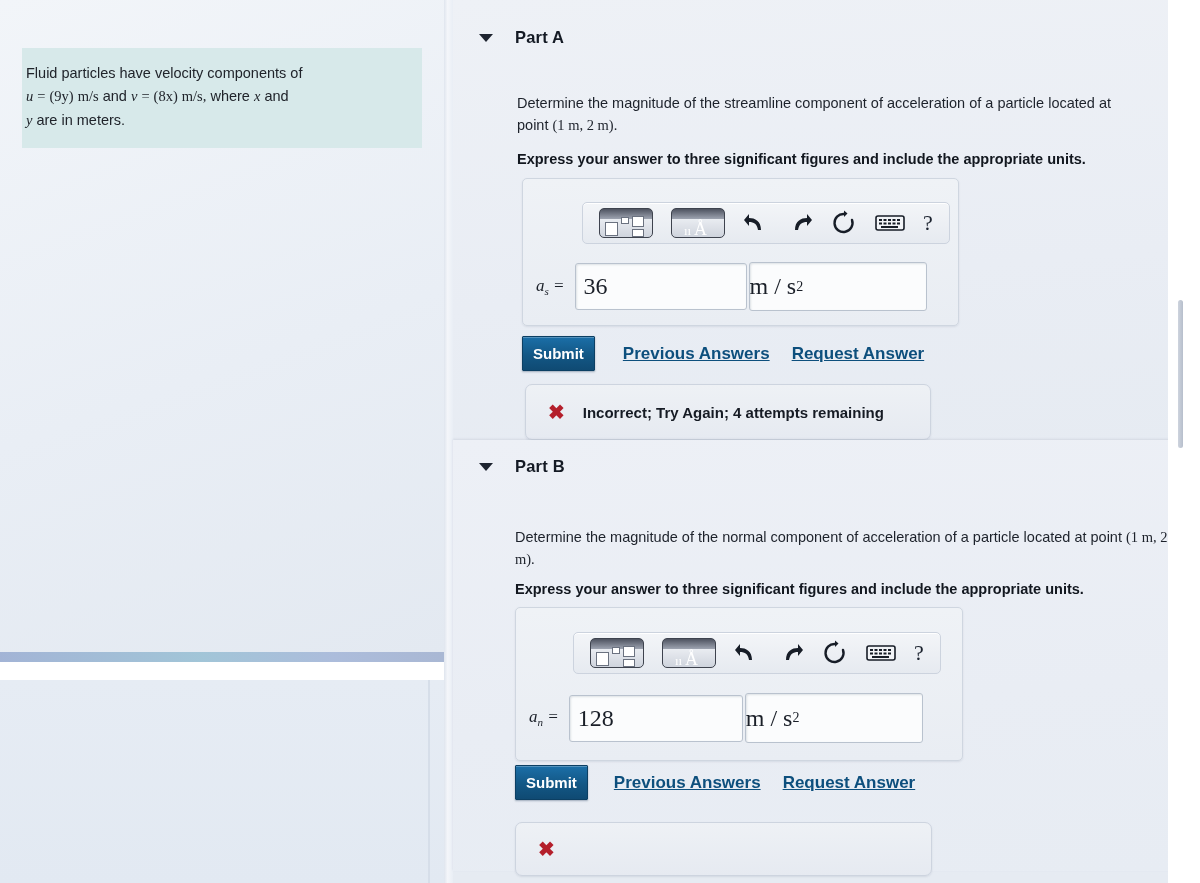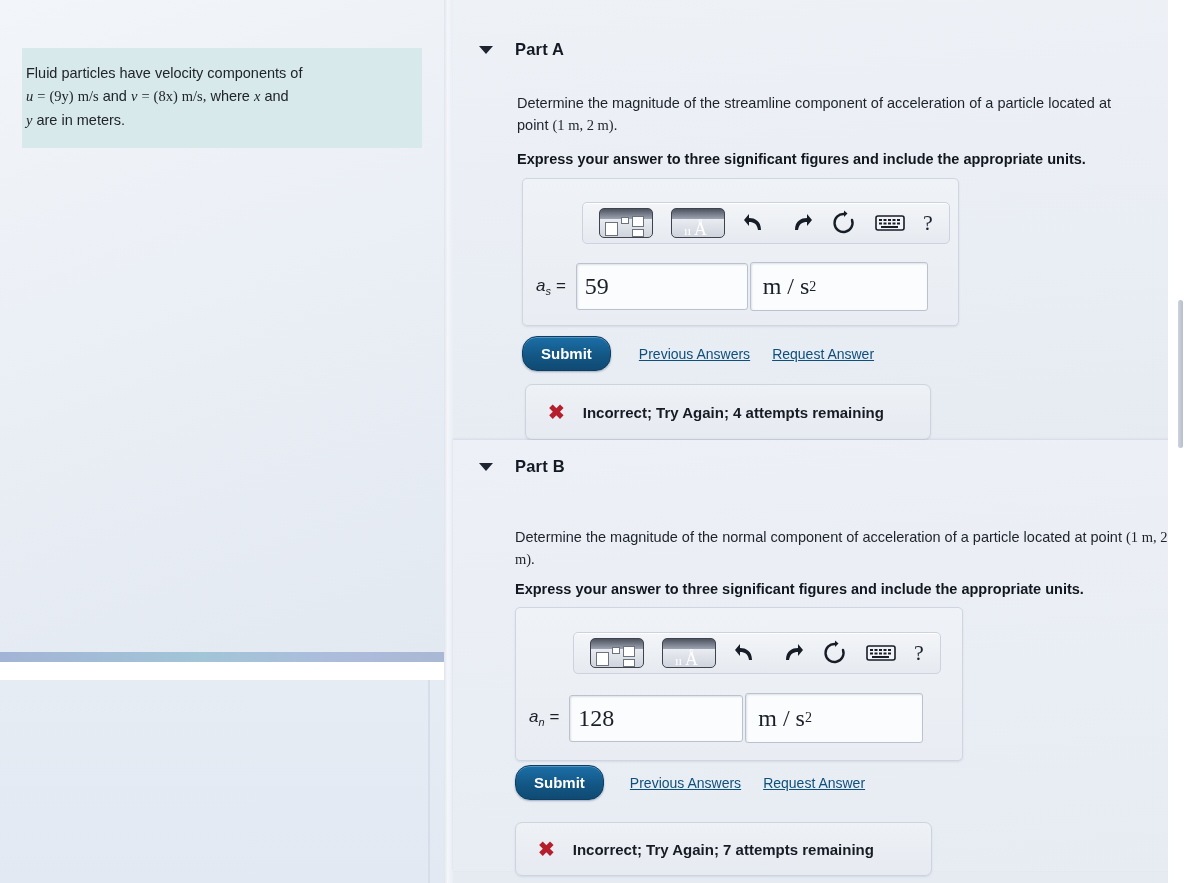--- a/index.html
+++ b/index.html
@@ -112,48 +112,48 @@
     border:1px solid #3e434e;
     position:relative;cursor:pointer;box-sizing:border-box;
     overflow:hidden;
   }
   .tb-btn .blk{position:absolute;background:#fff;border:1px solid #6b7280;box-sizing:border-box;}
   .tb-ico{cursor:pointer;display:flex;align-items:center;justify-content:center;}
   .qmark{font-size:22px;color:#1d2430;font-family:"Liberation Serif", serif;cursor:pointer;}
 
   .ans-row{position:absolute;display:flex;align-items:center;}
   .ans-label{
-    font-family:Liberation Sans, sans-serif;font-style:italic;
+    font-family:Liberation Serif, serif;font-style:italic;
     font-size:17px;color:#1b2029;margin-right:10px;white-space:nowrap;
   }
   .ans-label sub{font-size:11px;}
   .ans-input{
     background:#fbfcfd;border:1px solid #b9c2ce;border-radius:3px;
     box-shadow:inset 1px 1px 2px rgba(140,150,165,.25);
     font-family:"Liberation Serif", serif;font-size:24px;color:#1a1f28;
     padding:4px 8px;box-sizing:border-box;outline:none;
   }
   .ans-units{
     background:#fbfcfd;border:1px solid #b9c2ce;border-radius:3px;
     box-shadow:inset 1px 1px 2px rgba(140,150,165,.25);
     font-family:"Liberation Serif", serif;font-size:24px;color:#1a1f28;
-    display:flex;align-items:center;padding:0 12px;box-sizing:border-box;
+    display:flex;align-items:center;padding:0 0;box-sizing:border-box;
   }
   .ans-units sup{font-size:14px;vertical-align:super;}
 
   .submit-row{position:absolute;display:flex;align-items:center;}
   .submit-btn{
     background:linear-gradient(180deg,#1b6fa8 0%,#135785 55%,#0f4a73 100%);
     color:#fff;font-weight:bold;font-size:15px;
-    border:1px solid #0c3f63;border-radius:15px;
-    padding:8px 18px;cursor:pointer;
+    border:1px solid #0c3f63;border-radius:1px;
+    padding:8px 10px;cursor:pointer;
     box-shadow:0 1px 2px rgba(20,50,80,.35), inset 0 1px 0 rgba(255,255,255,.25);
   }
   .link{
-    color:#0d4f7d;font-size:14px;font-weight:normal;
+    color:#0d4f7d;font-size:17px;font-weight:bold;
     text-decoration:underline;cursor:pointer;white-space:nowrap;
   }
 
   .feedback{
     position:absolute;
     background:linear-gradient(180deg,#eef1f5 0%,#e6eaf1 100%);
     border:1px solid #cdd4df;border-radius:7px;
     display:flex;align-items:center;gap:18px;
     padding:14px 22px;box-sizing:border-box;
     box-shadow:0 1px 2px rgba(130,140,160,.2);
@@ -198,21 +198,21 @@
     <div class="left-pane-bottom"></div>
     <div class="left-bottom-divider"></div>
   </div>
 
   <div class="split-line"></div>
 
   <div class="right-pane">
 
     <div class="partA-panel">
 
-      <div class="part-header" style="left:26px;top:40px;">
+      <div class="part-header" style="left:26px;top:28px;">
         <div class="caret"></div>
         <div class="part-title">Part A</div>
       </div>
 
       <div class="qtext" style="left:64px;top:92px;width:620px;">
         <span>Determine the magnitude of the streamline component of acceleration of a particle</span>
         <span>located at point</span>
         <span class="mthu">(1 m, 2 m).</span>
       </div>
 
@@ -268,21 +268,21 @@
           </svg>
         </div>
         <div class="qmark">?</div>
       </div>
 
       <div class="ans-row" style="left:83px;top:262px;">
         <span class="ans-label">
           <span>a</span><sub>s</sub>
           <span>=</span>
         </span>
-        <div class="ans-input" style="width:172px;height:47px;display:flex;align-items:center;">59</div>
+        <div class="ans-input" style="width:172px;height:47px;display:flex;align-items:center;">36</div>
         <div class="ans-units" style="width:178px;height:49px;margin-left:2px;">
           <span>m / s</span>
             <sup>2</sup>
         </div>
       </div>
 
       <div class="submit-row" style="left:69px;top:336px;">
         <div class="submit-btn">Submit</div>
         <div class="link" style="margin-left:28px;">Previous Answers</div>
         <div class="link" style="margin-left:22px;">Request Answer</div>
@@ -375,21 +375,20 @@
       </div>
 
       <div class="submit-row" style="left:62px;top:325px;">
         <div class="submit-btn">Submit</div>
         <div class="link" style="margin-left:26px;">Previous Answers</div>
         <div class="link" style="margin-left:22px;">Request Answer</div>
       </div>
 
       <div class="feedback" style="left:62px;top:382px;width:417px;height:54px;">
         <span class="xmark">✖</span>
-        <span class="fb-text">Incorrect; Try Again; 7 attempts remaining</span>
       </div>
     </div>
 
   </div>
 
   <div class="right-gutter"></div>
   <div class="scroll-thumb"></div>
 </div>
 
 </body></html>

